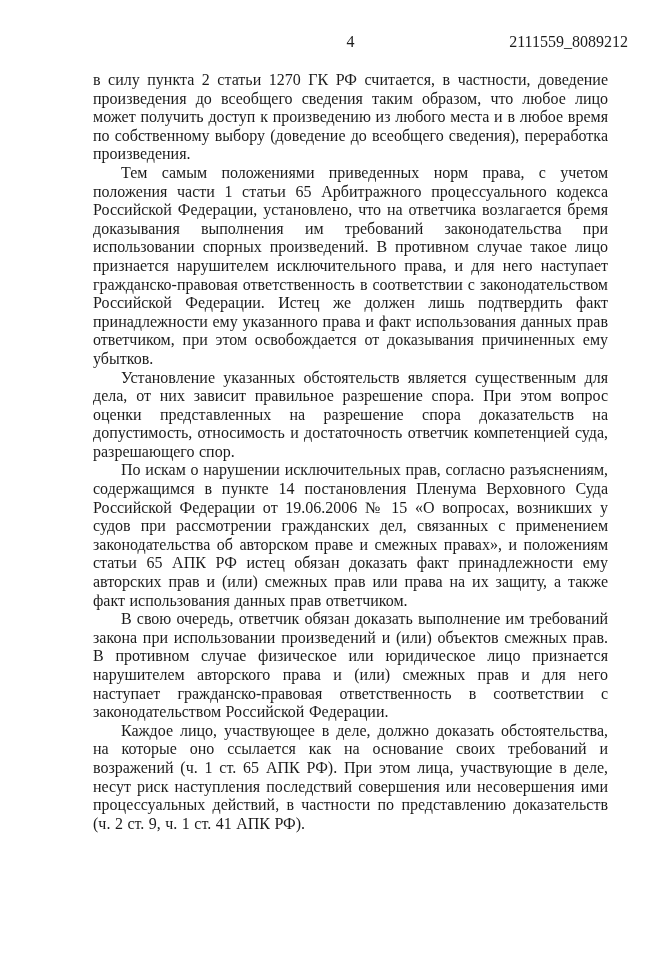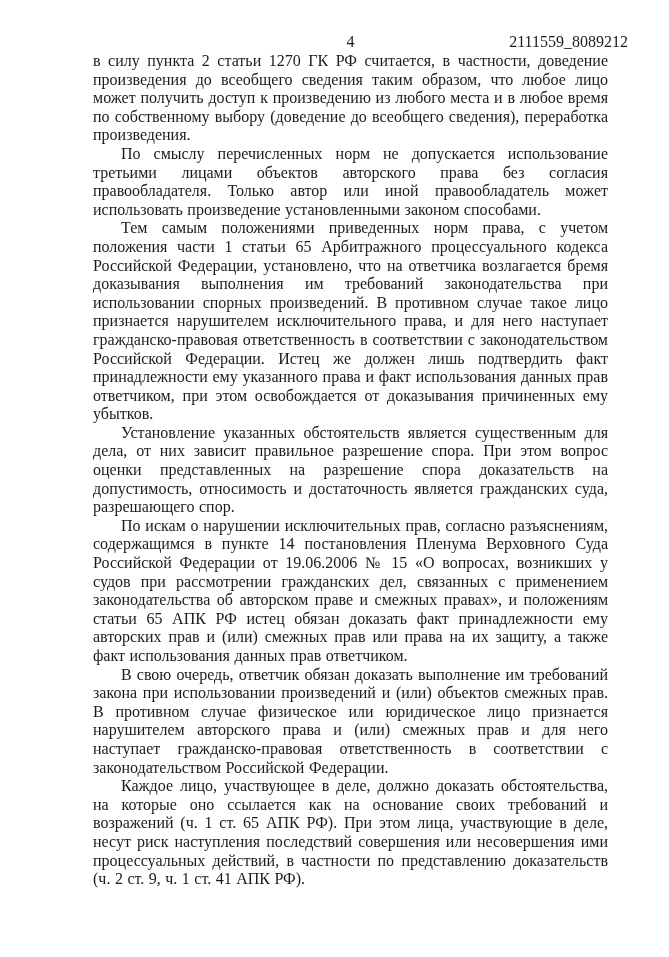--- a/index.html
+++ b/index.html
@@ -27,21 +27,21 @@
   }
   .header-doc-number {
     position: absolute;
     top: 33px;
     right: 41px;
     font-size: 16px;
     line-height: 18px;
   }
   .content {
     position: absolute;
-    top: 52px;
+    top: 71px;
     left: 93px;
     width: 515px;
     text-align: justify;
     font-size: 16px;
     line-height: 18.6px;
     word-spacing: 0.5px;
   }
   .content p {
     margin: 0;
     padding: 0;
@@ -55,21 +55,20 @@
 <body>
 
 <div class="page">
 
   <div class="header-page-number">4</div>
 
   <div class="header-doc-number">2111559_8089212</div>
 
   <div class="content">
     <p class="no-indent">в силу пункта 2 статьи 1270 ГК РФ считается, в частности, доведение произведения до всеобщего сведения таким образом, что любое лицо может получить доступ к произведению из любого места и в любое время по собственному выбору (доведение до всеобщего сведения), переработка произведения.</p>
-    <p>По смыслу перечисленных норм не допускается использование третьими лицами объектов авторского права без согласия правообладателя. Только автор или иной правообладатель может использовать произведение установленными законом способами.</p>
     <p>Тем самым положениями приведенных норм права, с учетом положения части 1 статьи 65 Арбитражного процессуального кодекса Российской Федерации, установлено, что на ответчика возлагается бремя доказывания выполнения им требований законодательства при использовании спорных произведений. В противном случае такое лицо признается нарушителем исключительного права, и для него наступает гражданско-правовая ответственность в соответствии с законодательством Российской Федерации. Истец же должен лишь подтвердить факт принадлежности ему указанного права и факт использования данных прав ответчиком, при этом освобождается от доказывания причиненных ему убытков.</p>
-    <p>Установление указанных обстоятельств является существенным для дела, от них зависит правильное разрешение спора. При этом вопрос оценки представленных на разрешение спора доказательств на допустимость, относимость и достаточность является гражданских суда, разрешающего спор.</p>
+    <p>Установление указанных обстоятельств является существенным для дела, от них зависит правильное разрешение спора. При этом вопрос оценки представленных на разрешение спора доказательств на допустимость, относимость и достаточность ответчик компетенцией суда, разрешающего спор.</p>
     <p>По искам о нарушении исключительных прав, согласно разъяснениям, содержащимся в пункте 14 постановления Пленума Верховного Суда Российской Федерации от 19.06.2006 № 15 «О вопросах, возникших у судов при рассмотрении гражданских дел, связанных с применением законодательства об авторском праве и смежных правах», и положениям статьи 65 АПК РФ истец обязан доказать факт принадлежности ему авторских прав и (или) смежных прав или права на их защиту, а также факт использования данных прав ответчиком.</p>
     <p>В свою очередь, ответчик обязан доказать выполнение им требований закона при использовании произведений и (или) объектов смежных прав. В противном случае физическое или юридическое лицо признается нарушителем авторского права и (или) смежных прав и для него наступает гражданско-правовая ответственность в соответствии с законодательством Российской Федерации.</p>
     <p>Каждое лицо, участвующее в деле, должно доказать обстоятельства, на которые оно ссылается как на основание своих требований и возражений (ч. 1 ст. 65 АПК РФ). При этом лица, участвующие в деле, несут риск наступления последствий совершения или несовершения ими процессуальных действий, в частности по представлению доказательств (ч. 2 ст. 9, ч. 1 ст. 41 АПК РФ).</p>
   </div>
 
 </div>
 
 </body></html>

